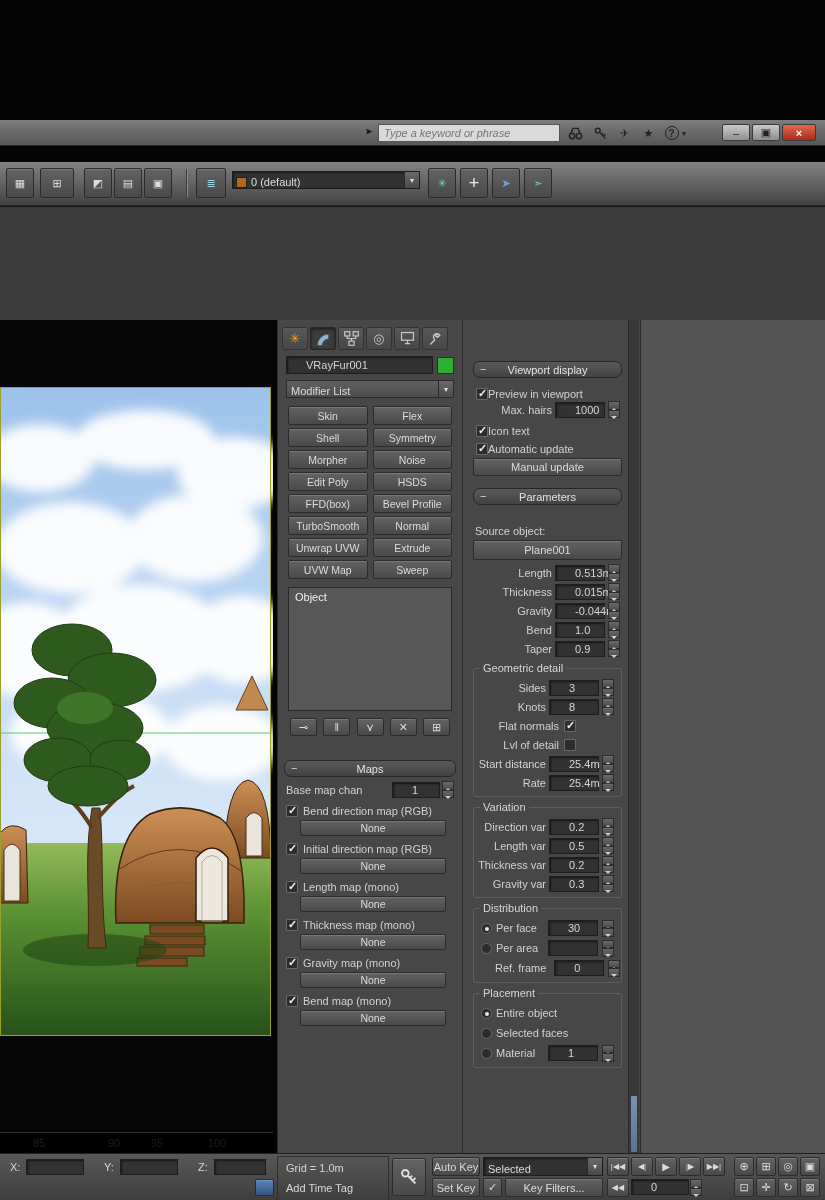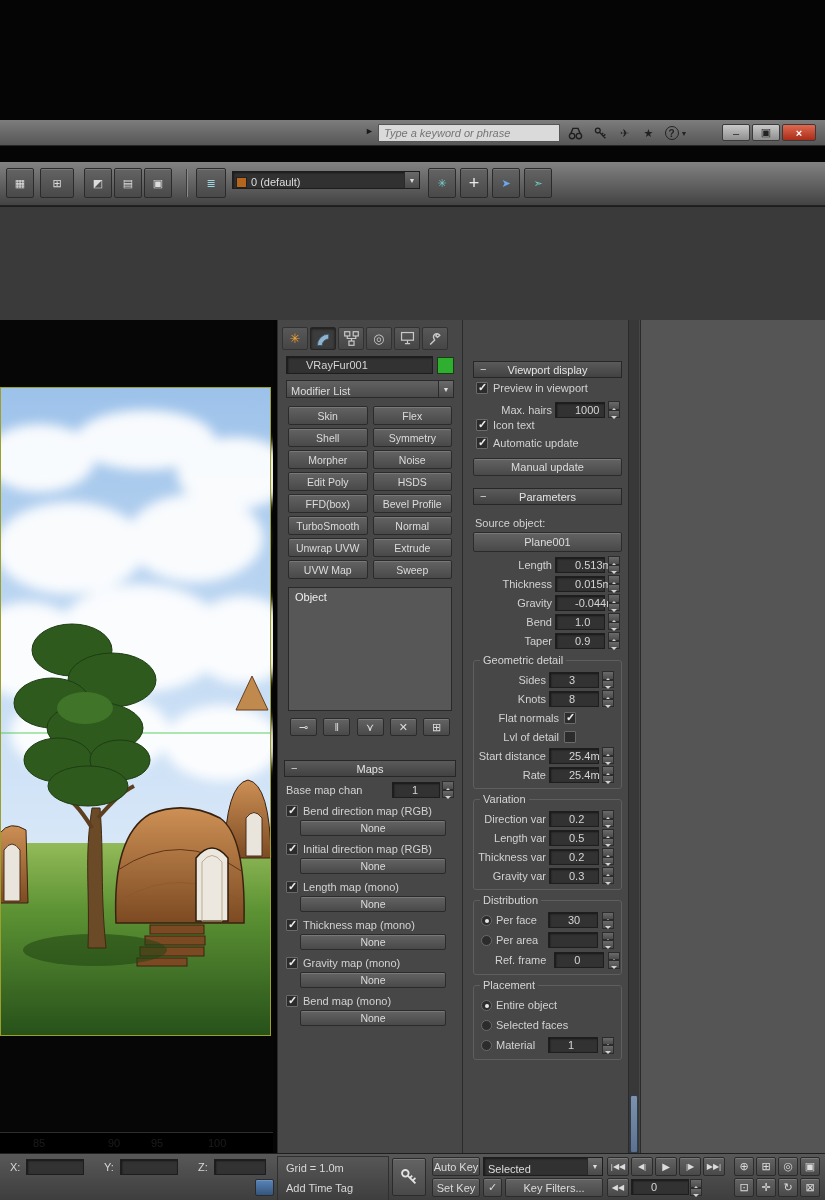--- a/index.html
+++ b/index.html
@@ -15,21 +15,21 @@
        height:16px;display:flex;align-items:center;padding:0 19px;color:#d5d5d5;font-size:11px}
   .w50{width:50px;flex:none}
   .spin{width:12px;height:17px;display:flex;flex-direction:column;flex:none}
   .spin i{flex:1;background:linear-gradient(#6a6a6a,#4c4c4c);border:1px solid #2c2c2c;position:relative}
   .spin i::after{content:"";position:absolute;left:2px;top:3px;border:3px solid transparent;border-bottom-color:#d2d2d2}
   .spin i.dn::after{border-bottom-color:transparent;border-top-color:#d2d2d2;top:5px}
   .cb{width:12px;height:12px;background:#2c2c2c;border:1px solid #6a6a6a;border-radius:1px;position:relative;flex:none}
   .cb.on::after{content:"✓";position:absolute;left:1px;top:-2px;font-size:11px;color:#ececec;font-weight:bold}
   .rd{width:11px;height:11px;border-radius:50%;background:#2c2c2c;border:1px solid #6a6a6a;flex:none;position:relative}
   .rd.on::after{content:"";position:absolute;left:3px;top:3px;width:4px;height:4px;background:#e8e8e8;border-radius:50%}
-  .roll{height:17px;margin:5px 2px 4px;background:linear-gradient(#5a5a5a,#424242);border:1px solid #272727;border-radius:0;
+  .roll{height:17px;margin:5px 2px 4px;background:linear-gradient(#5a5a5a,#424242);border:1px solid #272727;border-radius:7px;
         display:flex;align-items:center;justify-content:center;position:relative;color:#e4e4e4}
   .roll::before{content:"−";position:absolute;left:6px;top:0;line-height:15px;color:#ddd}
   .combo{display:flex;align-items:flex-end;background:#313131;border:1px solid #1d1d1d;
          box-shadow:inset 1px 1px 2px rgba(0,0,0,.5);height:18px;color:#ddd}
   .combo .tx{padding:0 4px;white-space:nowrap;overflow:hidden}
   .combo .ar{margin-left:auto;width:15px;align-self:stretch;background:linear-gradient(#6a6a6a,#4a4a4a);
              border-left:1px solid #2a2a2a;display:flex;align-items:center;justify-content:center}
   .combo .ar::after{content:"▼";font-size:7px;color:#ddd}
   .combo .sw{width:11px;height:11px;margin-left:3px;flex:none;border:1px solid #222}
   .ib{width:28px;height:30px}
@@ -52,21 +52,21 @@
   .grid16 .btn{height:19px;font-size:10.5px}
   .stackbox{height:124px;background:#575757;border:1px solid #292929;margin:7px 10px;padding:2px;overflow:hidden}
   .stackitem{padding:1px 4px;color:#efefef}
   .stools{display:flex;justify-content:space-between;margin:3px 12px}
   .stools .btn{width:27px;height:18px;font-size:11px}
   .bmc{display:flex;align-items:center;margin:3px 8px;gap:2px}
   .mslot{margin:7px 8px 0}
   .mhead{display:flex;align-items:center;gap:5px;margin-bottom:3px}
   .mbtn{display:flex;height:16px;margin:0 8px 0 14px;font-size:10.5px}
   .prow{display:flex;align-items:center;justify-content:flex-end;height:19px;gap:3px;padding-right:4px}
-  .crowL{display:flex;align-items:flex-start;gap:5px;height:18px;padding-left:5px}
+  .crowL{display:flex;align-items:flex-end;height:18px;padding-left:5px}
   .crowR{display:flex;align-items:center;justify-content:flex-end;gap:5px;height:19px;padding-right:42px}
   .drow{display:flex;align-items:center;gap:4px;height:20px;padding:0 4px}
   .drow .sp{flex:1}
   .group{margin:10px 2px 0;border:1px solid #5e5e5e;border-radius:3px;padding:9px 3px 4px;position:relative}
   .gtitle{position:absolute;top:-7px;left:6px;background:#474747;padding:0 3px;color:#d6d6d6}
   .wbtn{display:flex;height:18px;margin:3px 2px;width:calc(100% - 4px)}
   .vscroll{position:absolute;right:1px;top:0;width:11px;height:100%;background:#383838;border-left:1px solid #2a2a2a}
   .vthumb{position:absolute;left:1px;right:1px;bottom:0;height:58px;background:linear-gradient(#7e92ac,#5c7291);
           border:1px solid #2e3c50;border-radius:2px}
   .timeline{background:linear-gradient(#828282,#6a6a6a);border-top:1px solid #2e2e2e;
@@ -391,21 +391,21 @@
         <span class="cb on"></span>
         <span class="lb">Icon text</span>
       </div>
     <div class="crowL">
         <span class="cb on"></span>
         <span class="lb">Automatic update</span>
       </div>
     <div class="btn wbtn">Manual update</div>
 
     <div class="roll" style="margin-top:12px">Parameters</div>
-    <div class="lb" style="margin:12px 0 2px 4px">Source object:</div>
+    <div class="lb" style="margin:20px 0 2px 4px">Source object:</div>
     <div class="btn wbtn" style="height:20px">Plane001</div>
     <div class="prow">
         <span class="lb">Length</span>
         <div class="fld w50">0.513m</div>
         <div class="spin">
           <i></i>
           <i class="dn"></i>
         </div>
       </div>
     <div class="prow">

